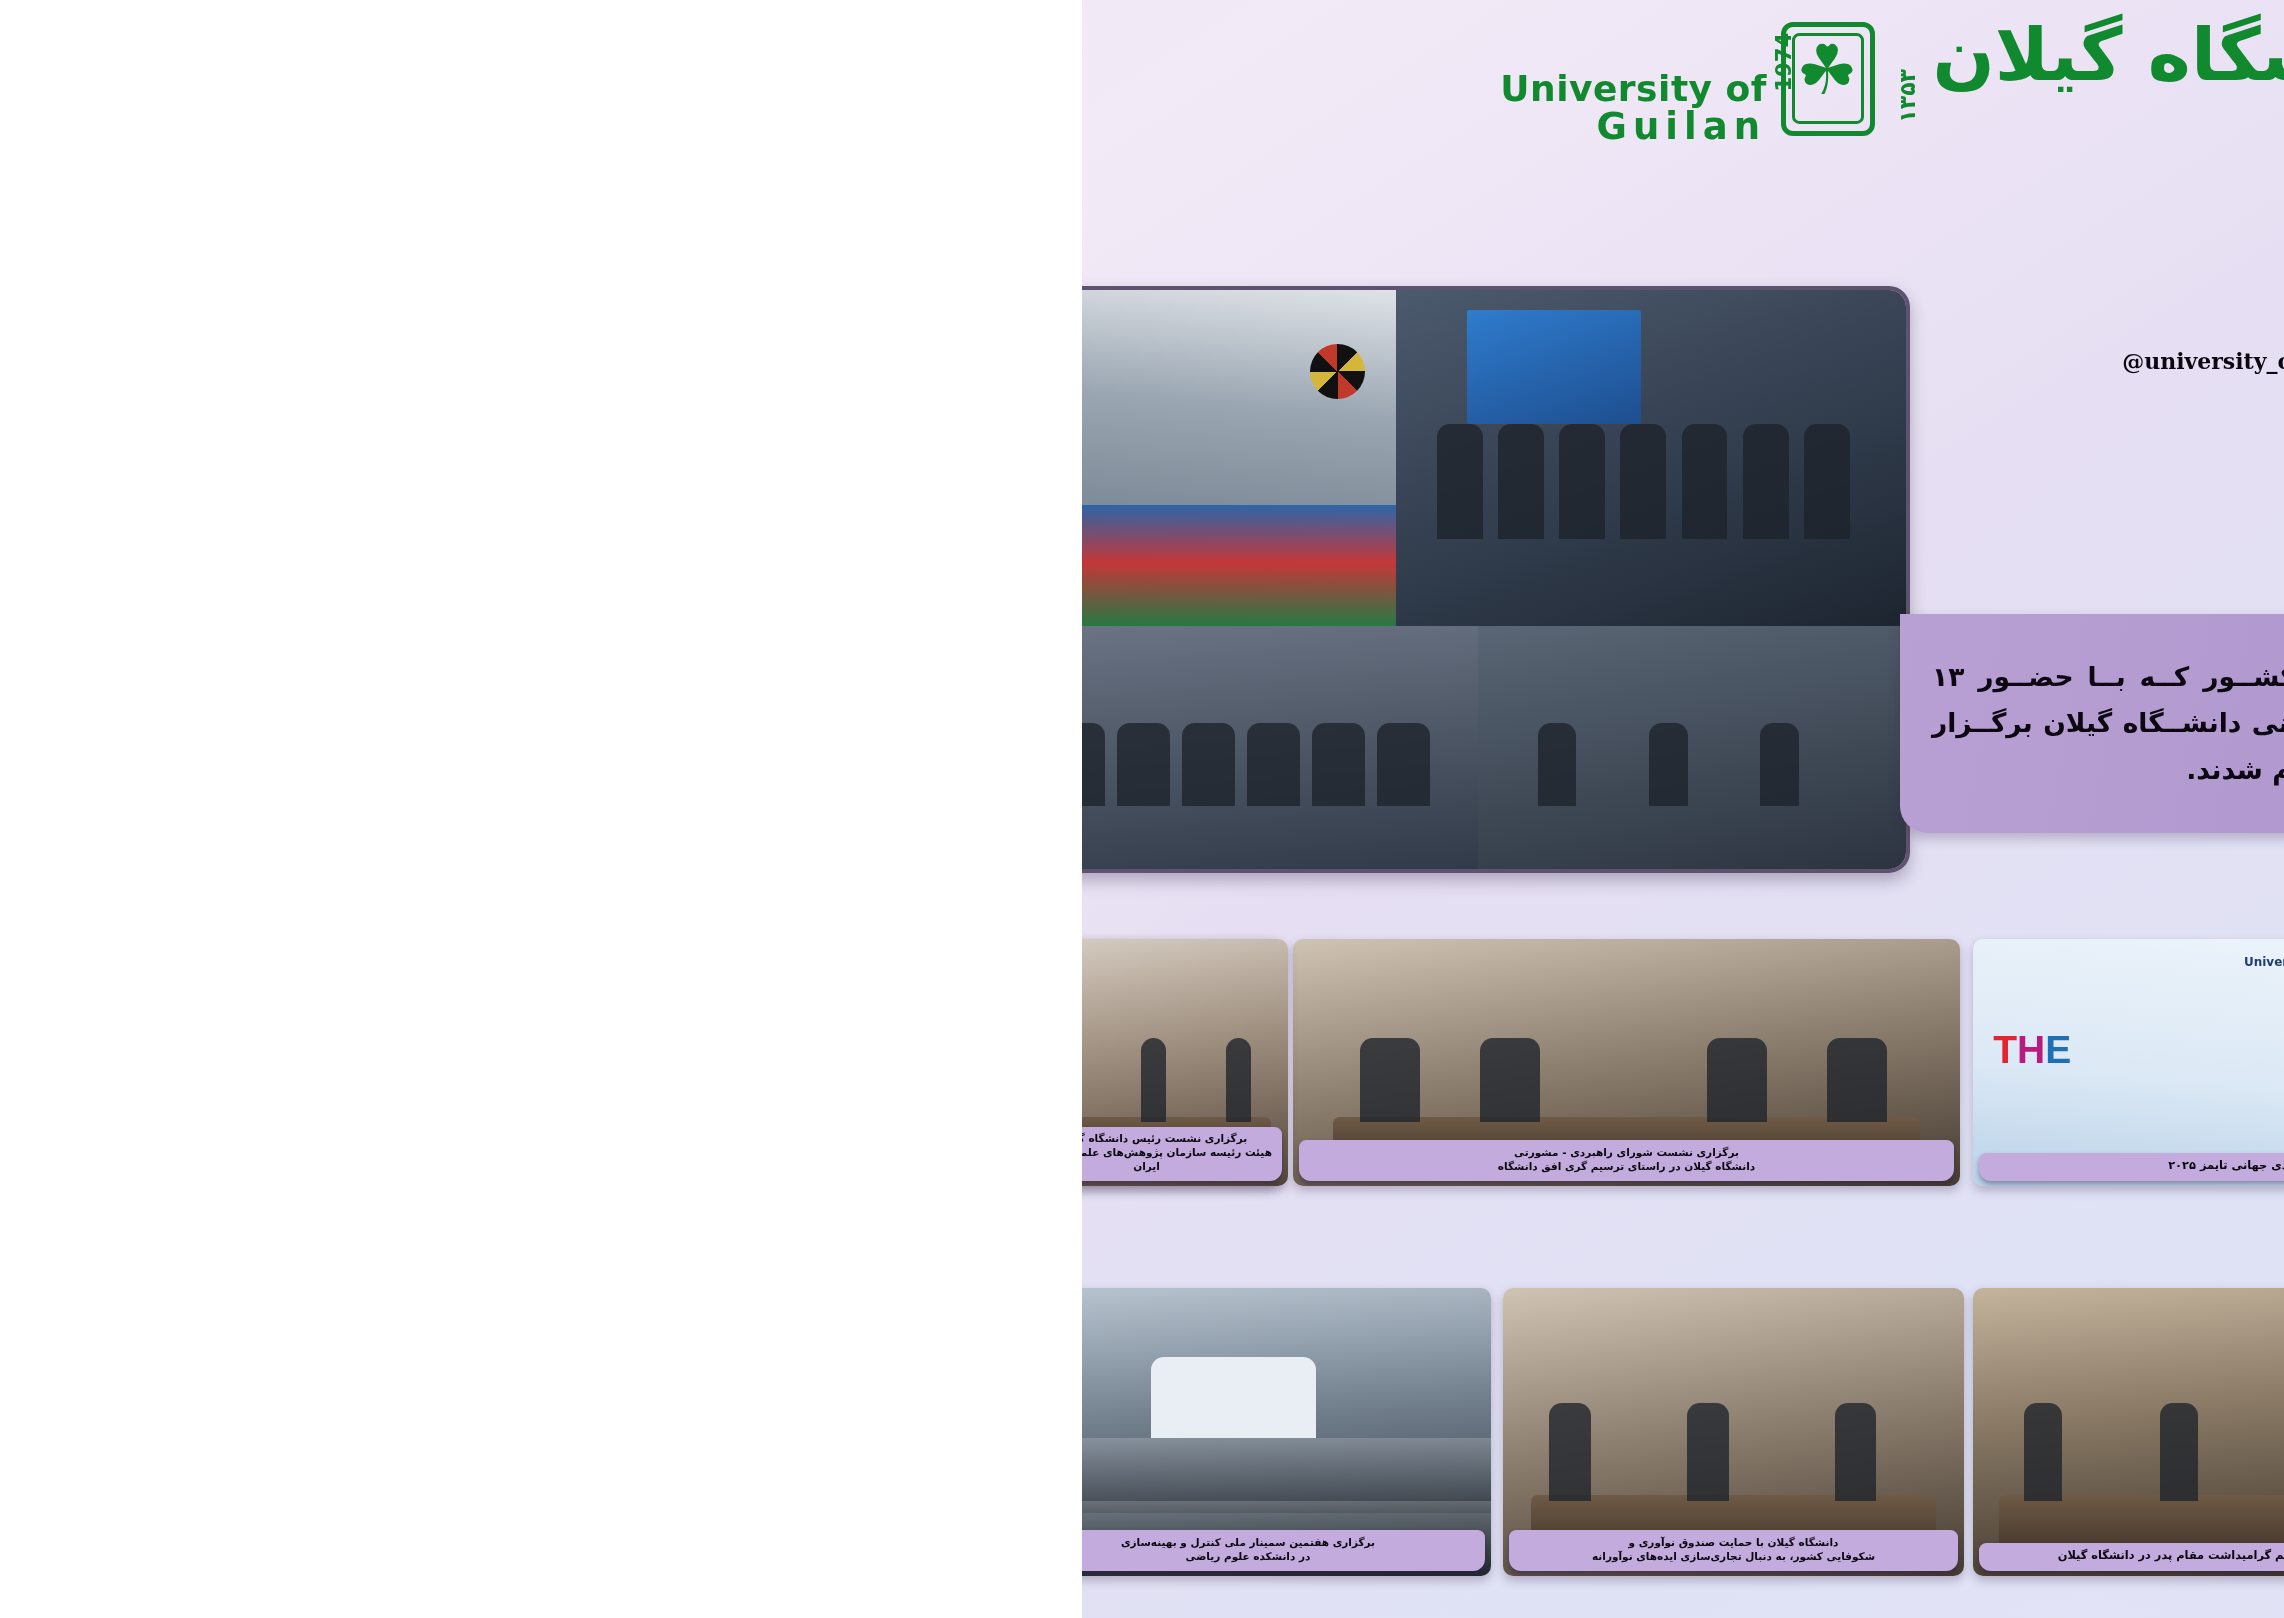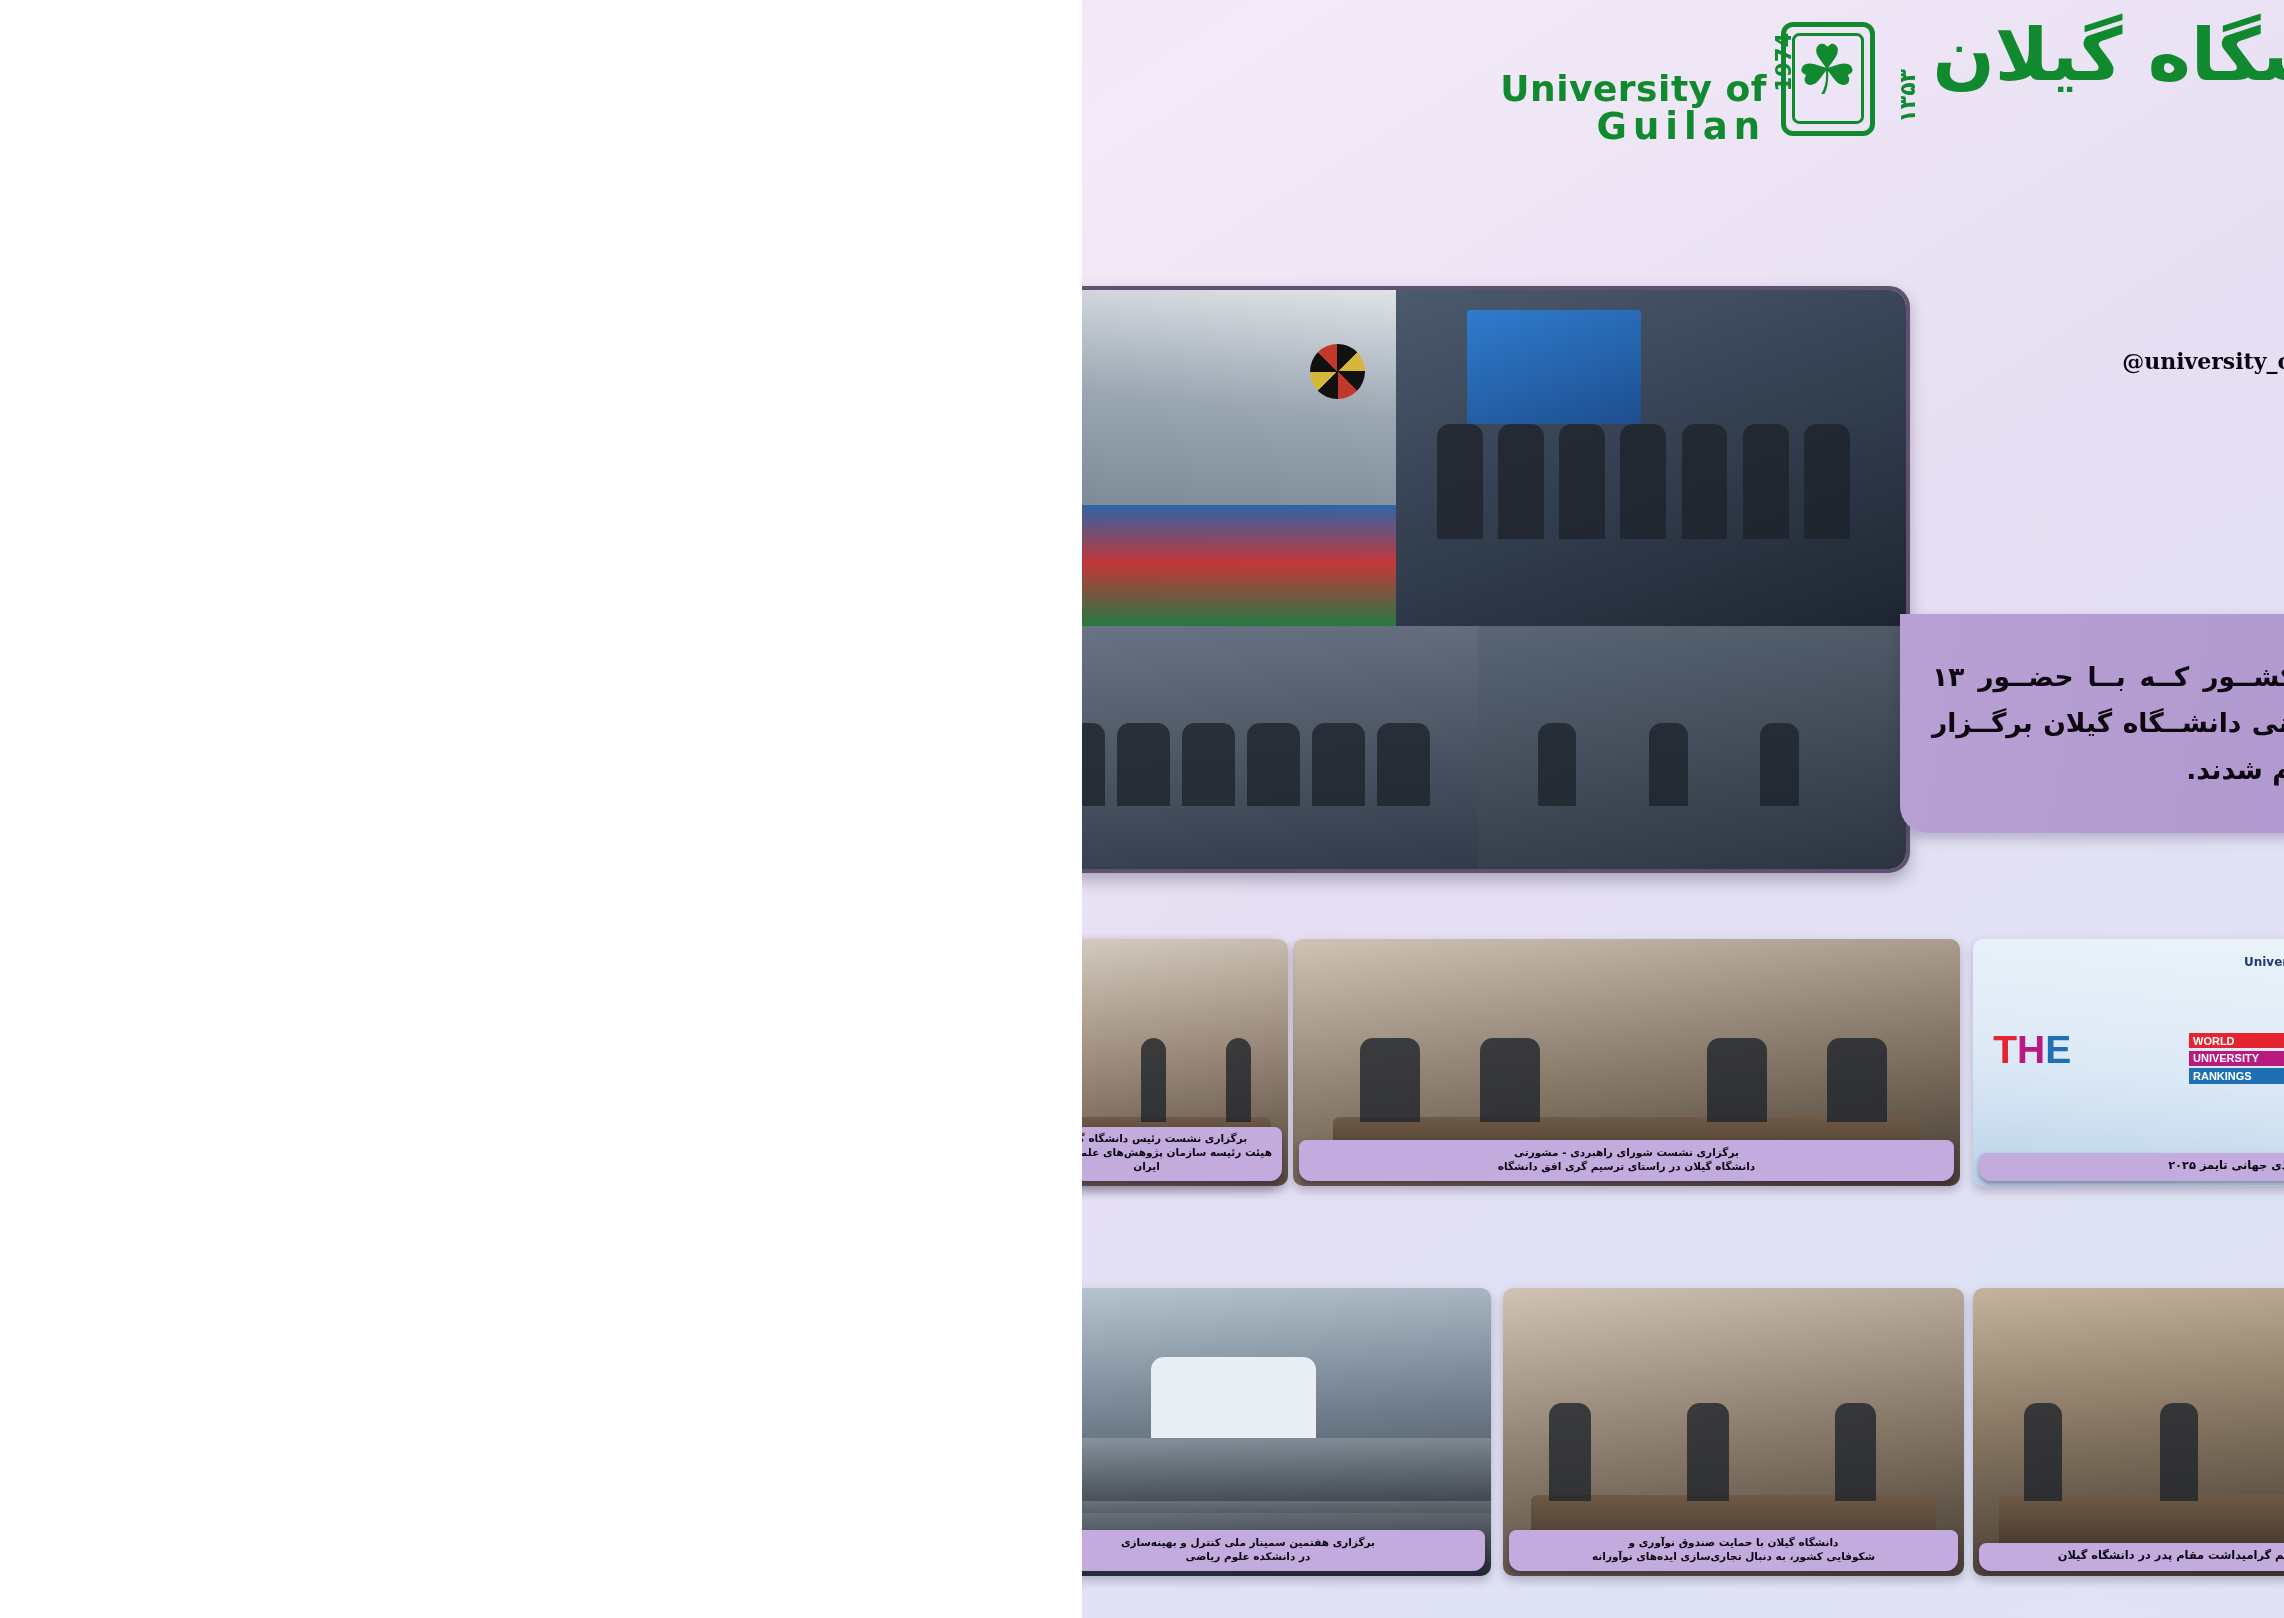--- a/index.html
+++ b/index.html
@@ -223,31 +223,20 @@
     <div>استاندار گیلان با محوریت حکمرانی استان و نقش دانشگاه‌ها</div>
   </div>
 </div>
 
 <div class="card" style="left:1973px; top:939px; width:676px; height:247px;">
   <div class="card-img sc-the">
     <div class="logo-chip" style="color:#1f3d73; font-size:12px;">
       University of Guilan
     </div>
     <div class="the-THE" style="color:#e4242f;">T<span style="color:#b91a7e">H</span><span style="color:#1f6fb5">E</span></div>
-    <div class="the-bars" style="left:32%; width:60%;">
-      <div class="the-line the-red">
-          <span class="the-lbl">WORLD</span>
-        </div>
-      <div class="the-line the-mag">
-          <span class="the-lbl">UNIVERSITY</span>
-        </div>
-      <div class="the-line the-blu">
-          <span class="the-lbl">RANKINGS</span>
-        </div>
-    </div>
   </div>
   <div class="cap sm">
     <div>حضور دانشگاه گیلان در رتبه‌بندی جهانی تایمز ۲۰۲۵</div>
   </div>
 </div>
 
 <div class="card" style="left:1293px; top:939px; width:667px; height:247px;">
   <div class="card-img sc-meet">
     <span class="scene-tbl"></span>
     <span class="scene-fig" style="left:10%"></span>

